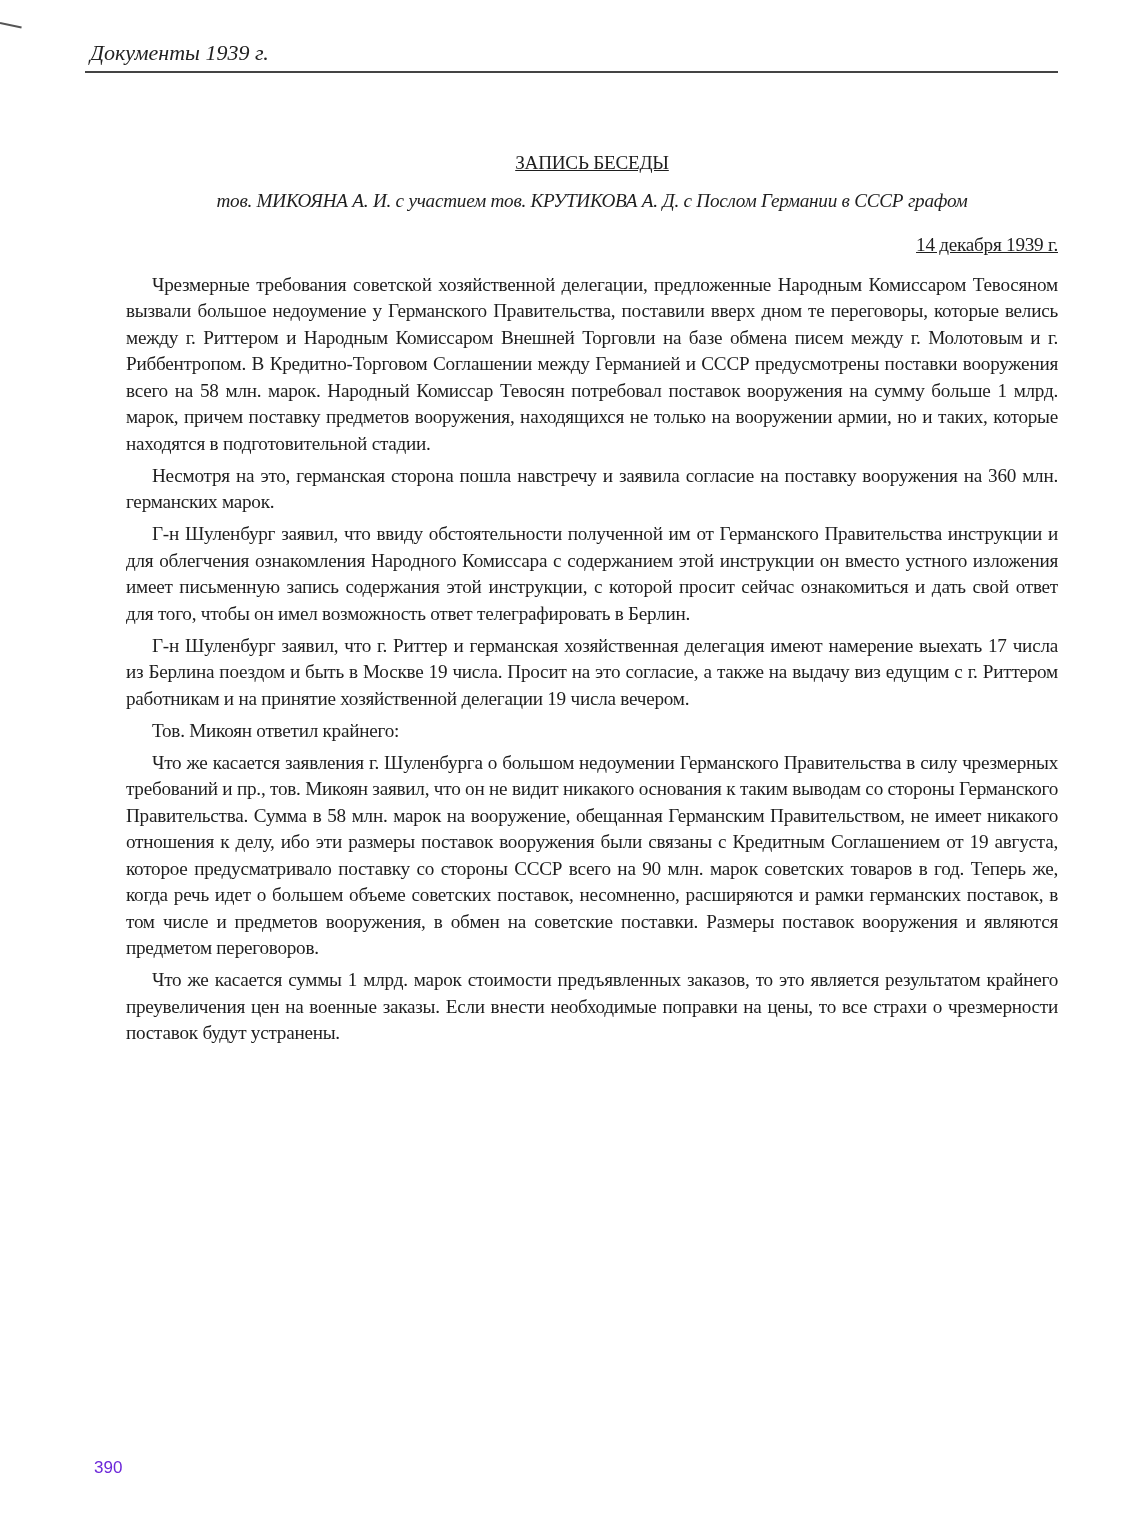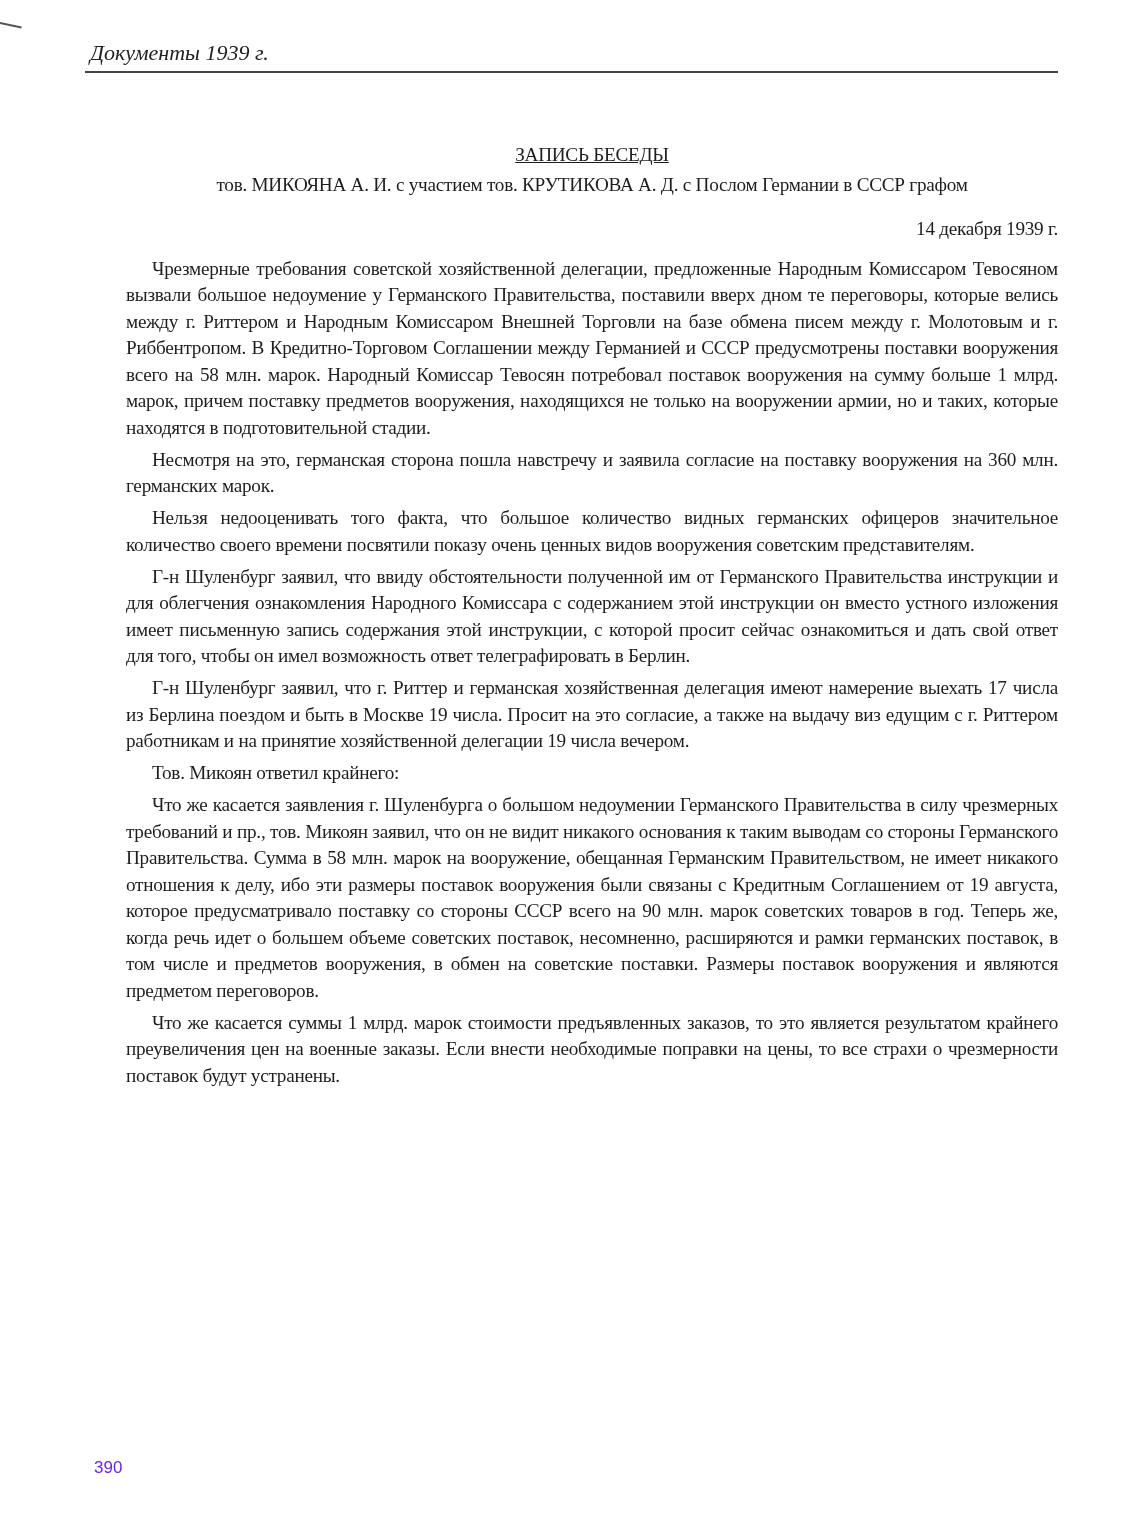--- a/index.html
+++ b/index.html
@@ -19,25 +19,25 @@
   .head-rule {
     position: absolute; left: 85px; top: 71px; width: 973px; height: 2px;
     background: #444;
   }
   .content {
     position: absolute; left: 126px; top: 138px; width: 932px;
     font-size: 19.2px; line-height: 26.5px;
     letter-spacing: -0.25px;
   }
   .title {
-    text-align: center; text-decoration: underline; margin: 4px;
+    text-align: center; text-decoration: underline; margin: 12px;
     font-weight: normal; font-size: 19.2px; line-height: 26px;
   }
-  .subtitle { text-align: center; margin: 0; line-height: 26px; }
-  .date { text-align: right; margin: 18px 0 13px 0; }
+  .subtitle { text-align: center; margin: 0; line-height: 26px; font-style: italic; }
+  .date { text-align: right; margin: 18px 0 13px 0; text-decoration: underline; }
   p.para {
     margin: 0 0 5.5px 0; text-indent: 26px; text-align: justify;
   }
   .page-number {
     position: absolute; left: 94px; top: 1458px; font-size: 17px; color: #6d28d9;
     font-family: "Liberation Sans", "DejaVu Sans", sans-serif;
   }
 </style>
 </head>
 <body>
@@ -47,21 +47,20 @@
 <div class="running-head">Документы 1939 г.</div>
 <div class="head-rule"></div>
 
 <div class="content">
   <h1 class="title">ЗАПИСЬ БЕСЕДЫ</h1>
   <div class="subtitle">тов. МИКОЯНА А. И. с участием тов. КРУТИКОВА А. Д. с Послом Германии в СССР графом</div>
   <div class="date">14 декабря 1939 г.</div>
 
   <p class="para">Чрезмерные требования советской хозяйственной делегации, предложенные Народным Комиссаром Тевосяном вызвали большое недоумение у Германского Правительства, поставили вверх дном те переговоры, которые велись между г. Риттером и Народным Комиссаром Внешней Торговли на базе обмена писем между г. Молотовым и г. Риббентропом. В Кредитно-Торговом Соглашении между Германией и СССР предусмотрены поставки вооружения всего на 58 млн. марок. Народный Комиссар Тевосян потребовал поставок вооружения на сумму больше 1 млрд. марок, причем поставку предметов вооружения, находящихся не только на вооружении армии, но и таких, которые находятся в подготовительной стадии.</p>
   <p class="para">Несмотря на это, германская сторона пошла навстречу и заявила согласие на поставку вооружения на 360 млн. германских марок.</p>
-  <p class="para">Нельзя недооценивать того факта, что большое количество видных германских офицеров значительное количество своего времени посвятили показу очень ценных видов вооружения советским представителям.</p>
   <p class="para">Г-н Шуленбург заявил, что ввиду обстоятельности полученной им от Германского Правительства инструкции и для облегчения ознакомления Народного Комиссара с содержанием этой инструкции он вместо устного изложения имеет письменную запись содержания этой инструкции, с которой просит сейчас ознакомиться и дать свой ответ для того, чтобы он имел возможность ответ телеграфировать в Берлин.</p>
   <p class="para">Г-н Шуленбург заявил, что г. Риттер и германская хозяйственная делегация имеют намерение выехать 17 числа из Берлина поездом и быть в Москве 19 числа. Просит на это согласие, а также на выдачу виз едущим с г. Риттером работникам и на принятие хозяйственной делегации 19 числа вечером.</p>
   <p class="para">Тов. Микоян ответил крайнего:</p>
   <p class="para">Что же касается заявления г. Шуленбурга о большом недоумении Германского Правительства в силу чрезмерных требований и пр., тов. Микоян заявил, что он не видит никакого основания к таким выводам со стороны Германского Правительства. Сумма в 58 млн. марок на вооружение, обещанная Германским Правительством, не имеет никакого отношения к делу, ибо эти размеры поставок вооружения были связаны с Кредитным Соглашением от 19 августа, которое предусматривало поставку со стороны СССР всего на 90 млн. марок советских товаров в год. Теперь же, когда речь идет о большем объеме советских поставок, несомненно, расширяются и рамки германских поставок, в том числе и предметов вооружения, в обмен на советские поставки. Размеры поставок вооружения и являются предметом переговоров.</p>
   <p class="para">Что же касается суммы 1 млрд. марок стоимости предъявленных заказов, то это является результатом крайнего преувеличения цен на военные заказы. Если внести необходимые поправки на цены, то все страхи о чрезмерности поставок будут устранены.</p>
 </div>
 
 <div class="page-number">390</div>
 
 </body></html>

